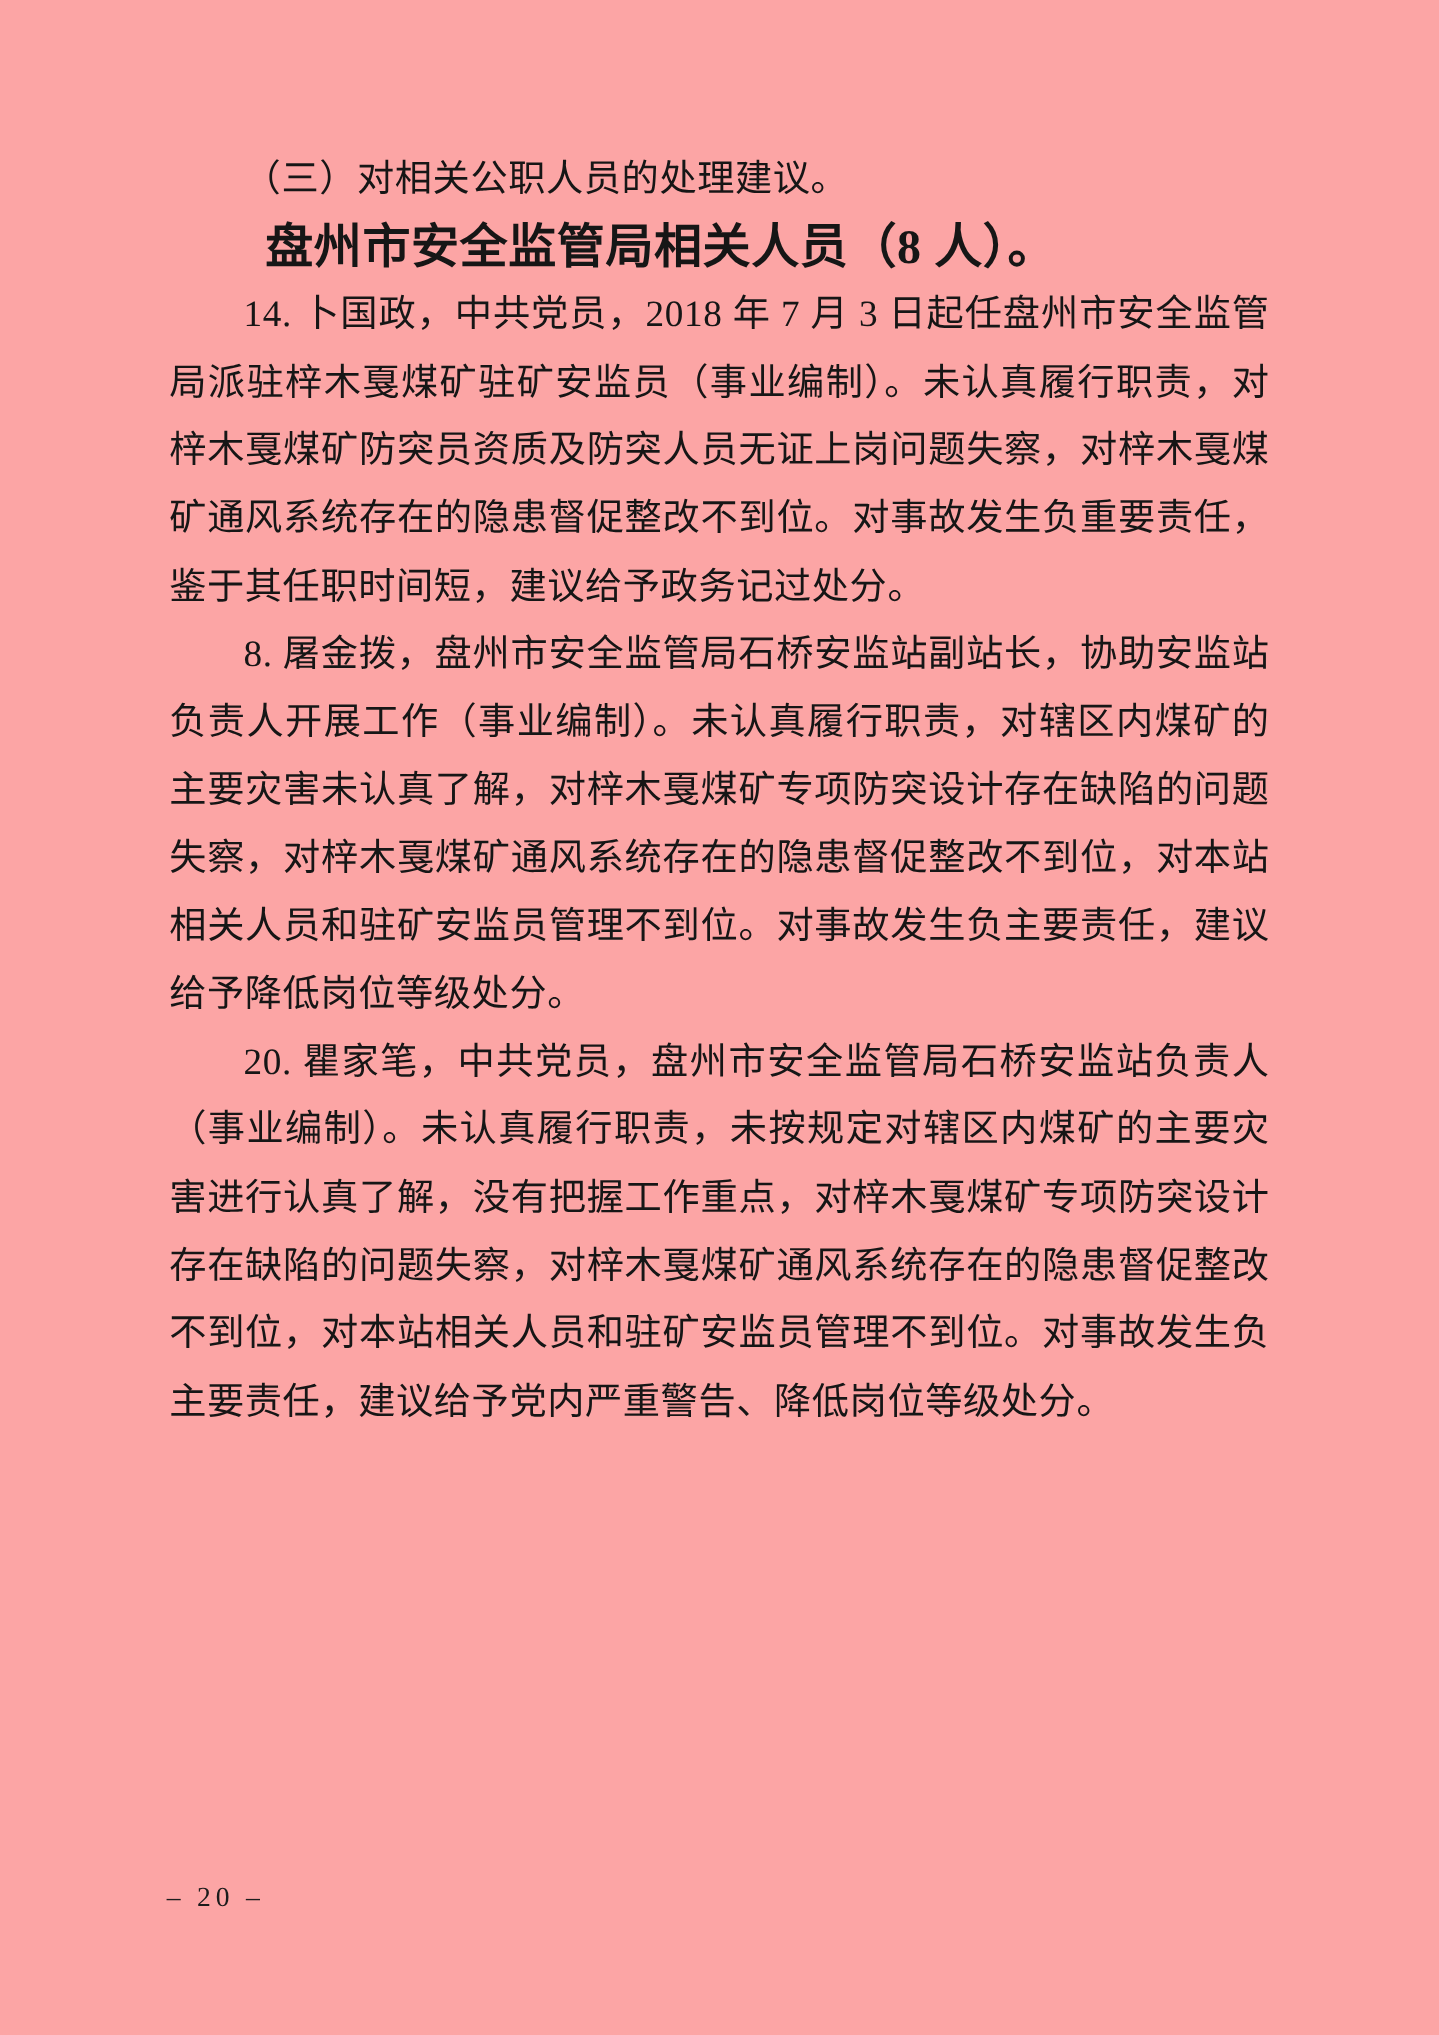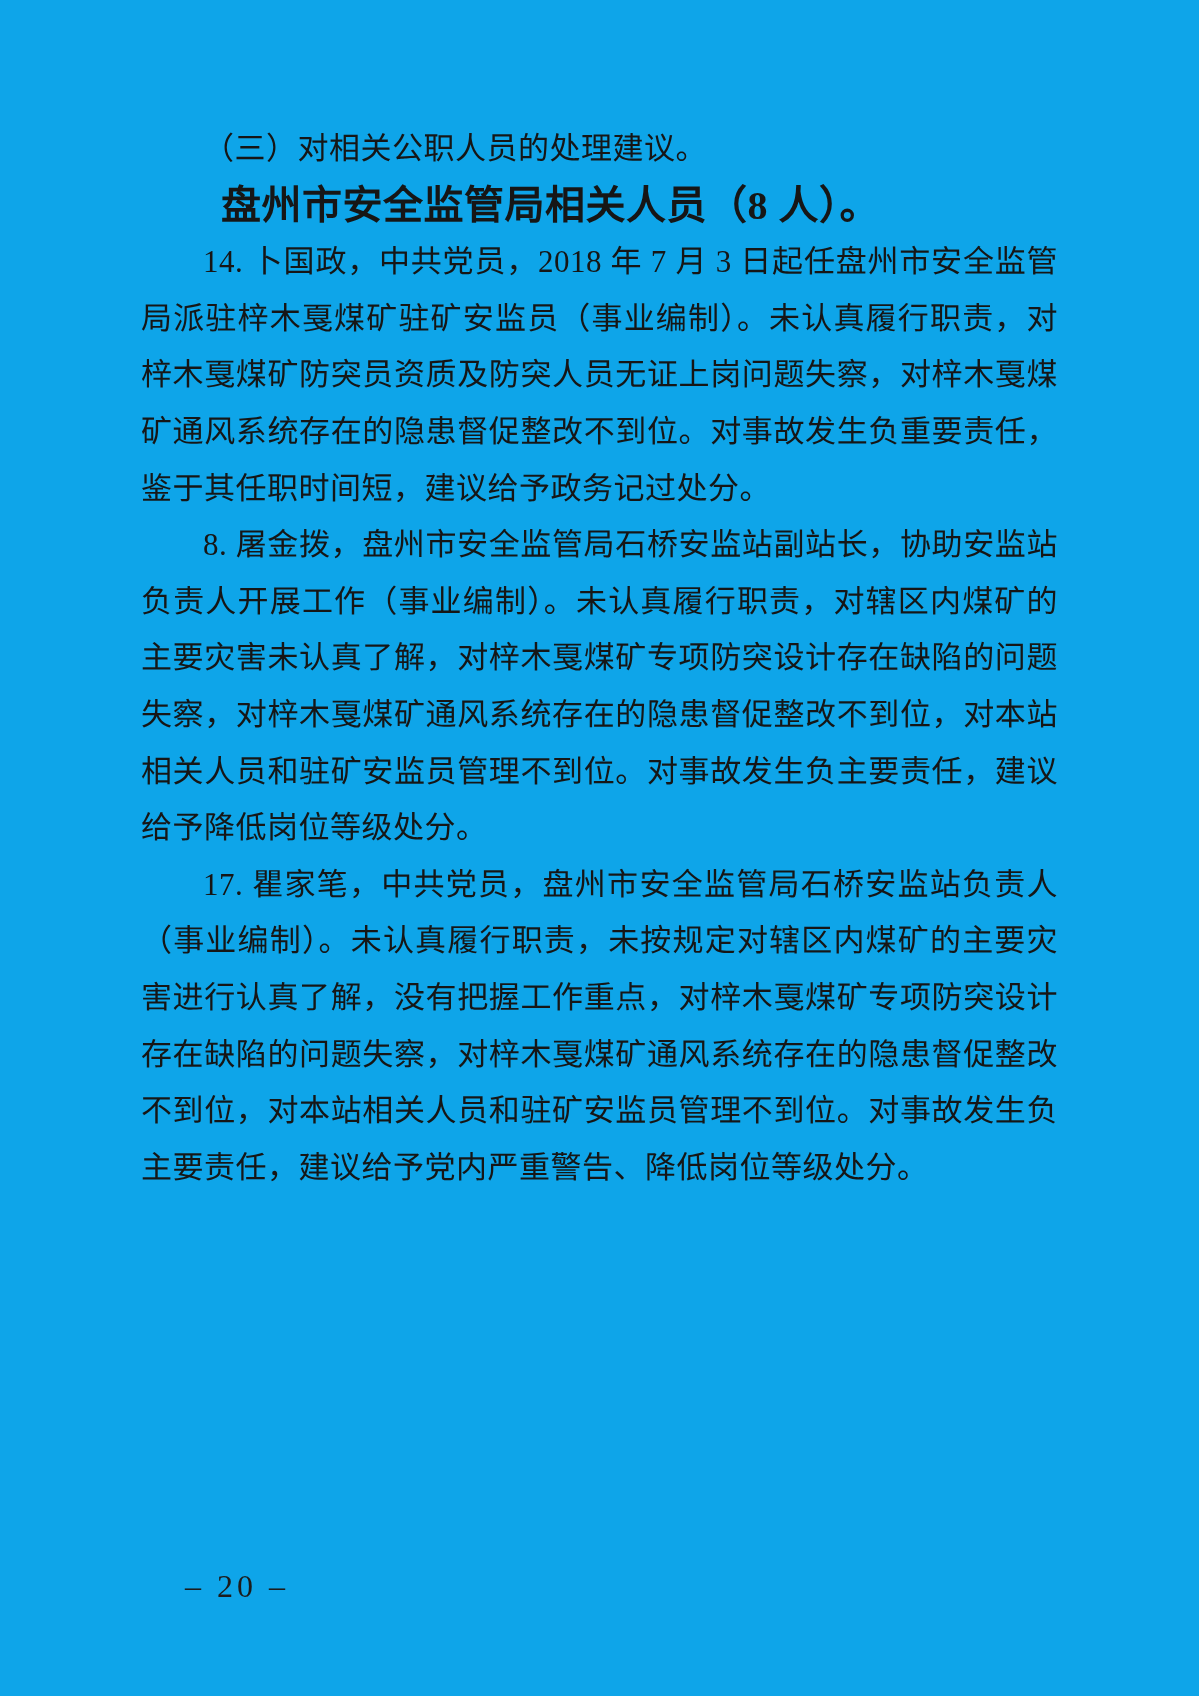--- a/index.html
+++ b/index.html
@@ -4,21 +4,21 @@
 <style>
   html, body {
     margin: 0;
     padding: 0;
     background: #ffffff;
   }
   .page {
     position: relative;
     width: 1199px;
     height: 1696px;
-    background: #0ea5e9;
+    background: #fca5a5;
     color: #161616;
     font-family: "Liberation Serif", "DejaVu Serif", serif;
     overflow: hidden;
   }
   .content {
     position: absolute;
     left: 141px;
     top: 121px;
     width: 917px;
     font-size: 31px;
@@ -39,32 +39,31 @@
     font-size: 40px;
     font-weight: 700;
   }
   .body-para {
     font-weight: 400;
   }
   .footer {
     position: absolute;
     left: 139px;
     top: 1568px;
-    font-size: 32px;
+    font-size: 23px;
     letter-spacing: 4px;
     color: #1c1c1c;
-    margin-left: 46px;
   }
 </style>
 </head>
 <body>
 
 <div class="page">
   <div class="content">
     <p class="section-heading">（三）对相关公职人员的处理建议。</p>
     <p class="group-heading">盘州市安全监管局相关人员（8 人）。</p>
     <p class="body-para">14. 卜国政，中共党员，2018 年 7 月 3 日起任盘州市安全监管局派驻梓木戛煤矿驻矿安监员（事业编制）。未认真履行职责，对梓木戛煤矿防突员资质及防突人员无证上岗问题失察，对梓木戛煤矿通风系统存在的隐患督促整改不到位。对事故发生负重要责任，鉴于其任职时间短，建议给予政务记过处分。</p>
     <p class="body-para">8. 屠金拨，盘州市安全监管局石桥安监站副站长，协助安监站负责人开展工作（事业编制）。未认真履行职责，对辖区内煤矿的主要灾害未认真了解，对梓木戛煤矿专项防突设计存在缺陷的问题失察，对梓木戛煤矿通风系统存在的隐患督促整改不到位，对本站相关人员和驻矿安监员管理不到位。对事故发生负主要责任，建议给予降低岗位等级处分。</p>
-    <p class="body-para">17. 瞿家笔，中共党员，盘州市安全监管局石桥安监站负责人（事业编制）。未认真履行职责，未按规定对辖区内煤矿的主要灾害进行认真了解，没有把握工作重点，对梓木戛煤矿专项防突设计存在缺陷的问题失察，对梓木戛煤矿通风系统存在的隐患督促整改不到位，对本站相关人员和驻矿安监员管理不到位。对事故发生负主要责任，建议给予党内严重警告、降低岗位等级处分。</p>
+    <p class="body-para">20. 瞿家笔，中共党员，盘州市安全监管局石桥安监站负责人（事业编制）。未认真履行职责，未按规定对辖区内煤矿的主要灾害进行认真了解，没有把握工作重点，对梓木戛煤矿专项防突设计存在缺陷的问题失察，对梓木戛煤矿通风系统存在的隐患督促整改不到位，对本站相关人员和驻矿安监员管理不到位。对事故发生负主要责任，建议给予党内严重警告、降低岗位等级处分。</p>
   </div>
 
   <div class="footer">– 20 –</div>
 </div>
 
 </body></html>

